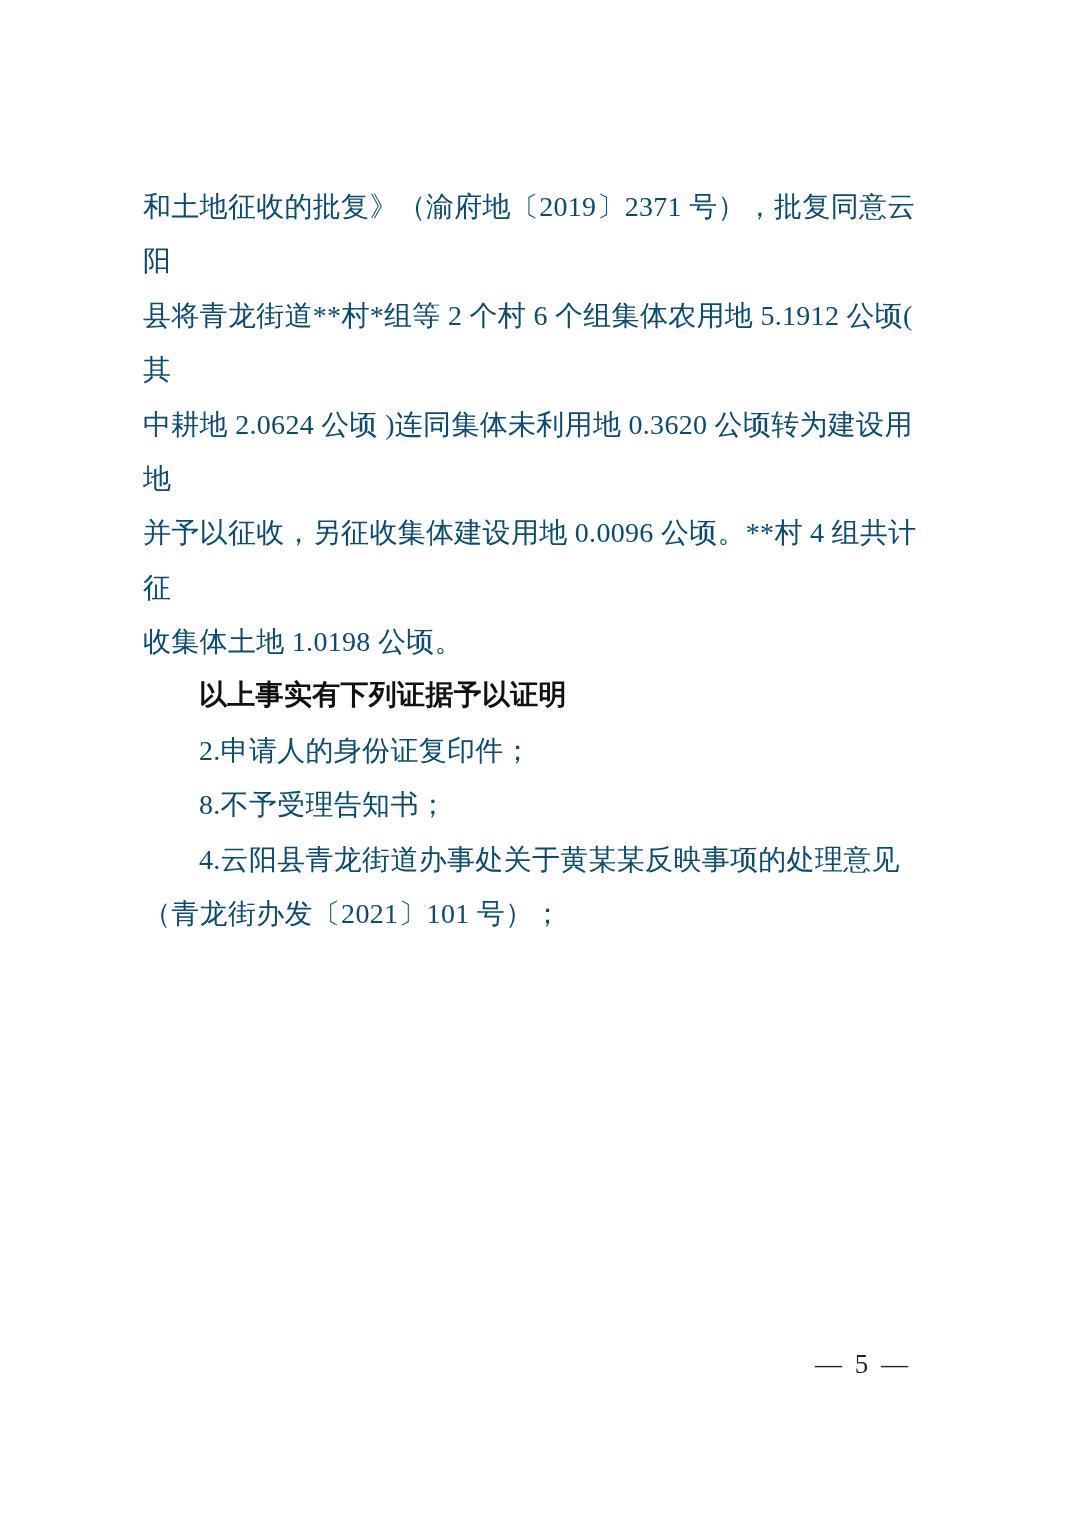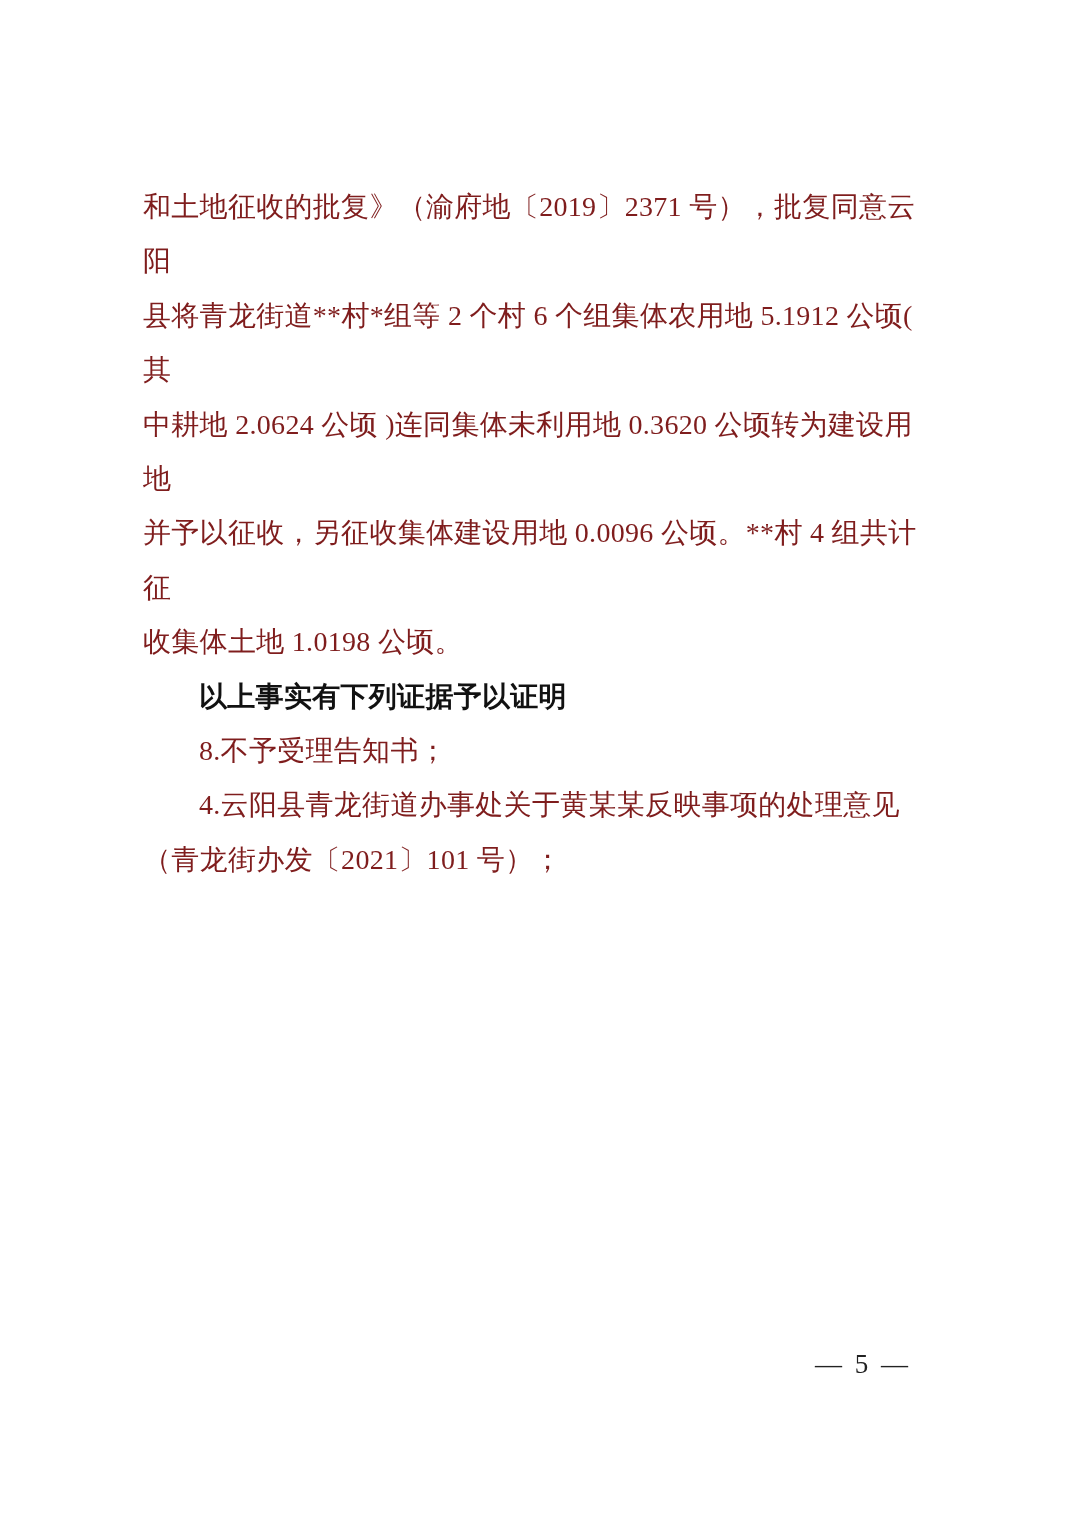--- a/index.html
+++ b/index.html
@@ -21,28 +21,28 @@
     top: 180px;
     width: 794px;
   }
   .body-text {
     margin: 0;
     font-size: 28px;
     line-height: 54.4px;
     letter-spacing: 0.3px;
     white-space: pre-line;       
     text-align: left;
-    color: #7f1d1d;
+    color: #0c4a6e;
   }
   .indent-first {
     text-indent: 2em;            
   }
   .evidence-heading {
     margin: 0;
-    font-family: Liberation Sans, sans-serif;
+    font-family: Liberation Mono, monospace;
     font-weight: 700;
     font-size: 28px;
     line-height: 54.4px;
     text-indent: 2em;
     letter-spacing: 0.3px;
     color: #111111;
     white-space: pre-line;
   }
   .evidence-list {
     margin: 0;
@@ -68,20 +68,21 @@
   <p class="body-text">和土地征收的批复》（渝府地〔2019〕2371 号），批复同意云阳
 县将青龙街道**村*组等 2 个村 6 个组集体农用地 5.1912 公顷( 其
 中耕地 2.0624 公顷 )连同集体未利用地 0.3620 公顷转为建设用地
 并予以征收，另征收集体建设用地 0.0096 公顷。**村 4 组共计征
 收集体土地 1.0198 公顷。</p>
 
 
   <h2 class="evidence-heading">以上事实有下列证据予以证明</h2>
 
   <ul class="evidence-list">
+    <li class="body-text indent-first">2.申请人的身份证复印件；</li>
     <li class="body-text indent-first">8.不予受理告知书；</li>
     <li class="body-text indent-first">4.云阳县青龙街道办事处关于黄某某反映事项的处理意见
 （青龙街办发〔2021〕101 号）；</li>
 
   </ul>
 
 </div>
 
 <div class="page-number">— 5 —</div>
 

